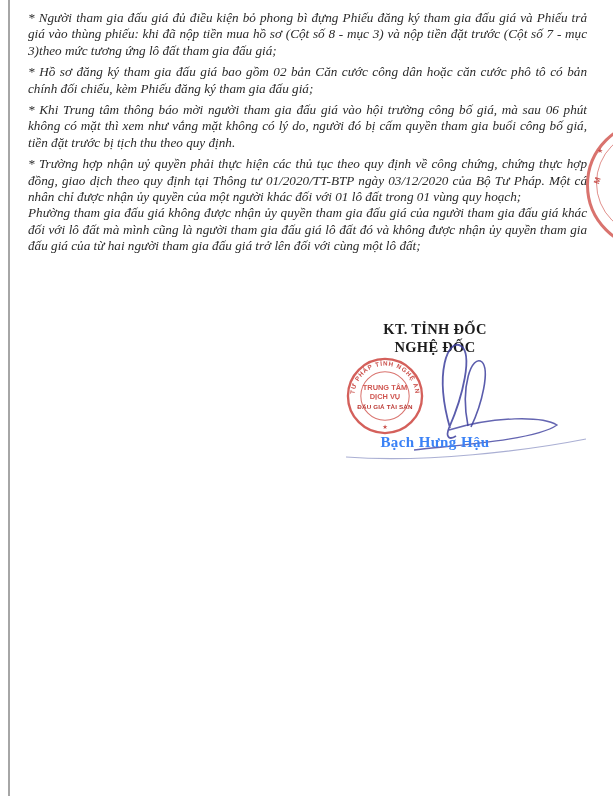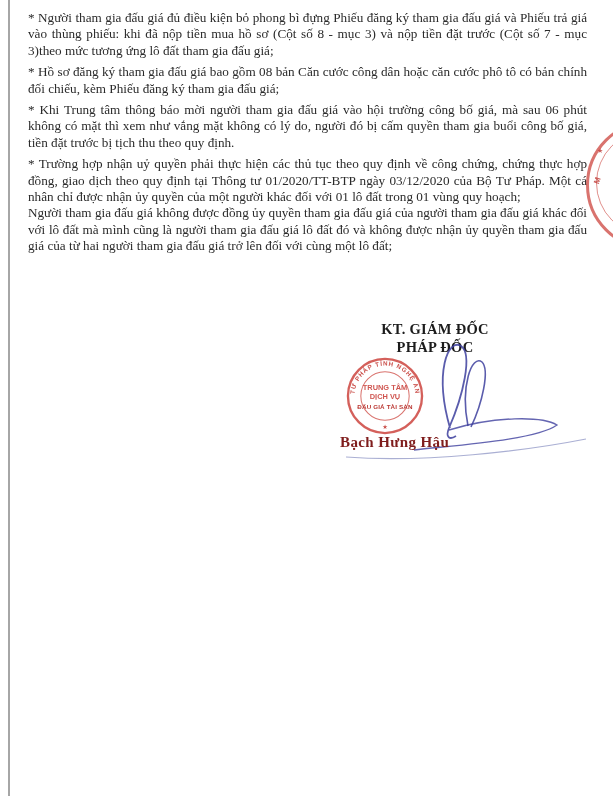--- a/index.html
+++ b/index.html
@@ -6,34 +6,34 @@
   .page {
     position:relative; width:613px; height:796px; background:#ffffff;
     overflow:hidden; font-family:"Liberation Serif","DejaVu Serif",serif;
   }
   .left-rule {
     position:absolute; left:8px; top:0; width:2px; height:796px;
     background:#a6a6a6;
   }
   .doc-body {
     position:absolute; left:28px; top:10px; width:559px;
-    font-size:13.2px; line-height:16.4px;
+    font-style:italic; font-size:13.2px; line-height:16.4px;
     color:#2a2a2a; text-align:justify;
   }
   .doc-body p.para { margin:5px 0 0 0; }
   .doc-body p.para:first-of-type { margin-top:0; }
   .doc-body p.para.no-gap { margin-top:0; }
   .sig-block {
     position:absolute; left:335px; top:320px; width:200px;
     text-align:center; font-weight:bold; font-size:14.5px; line-height:18px;
     color:#1c1c1c; letter-spacing:0.3px;
   }
   .sig-name {
     position:absolute; left:340px; top:434px; width:190px;
-    text-align:left; font-weight:bold; font-size:15px; color:#7f1d1d;
+    text-align:center; font-weight:bold; font-size:15px; color:#3b82f6;
     letter-spacing:0.4px;
   }
   .stamp-svg { position:absolute; left:346px; top:357px; width:78px; height:78px; }
   .stamp-arc { font:bold 8px "Liberation Sans","DejaVu Sans",sans-serif; letter-spacing:1.1px; }
   .stamp-center-1, .stamp-center-2 { font:bold 9.5px "Liberation Sans","DejaVu Sans",sans-serif; }
   .stamp-center-3 { font:bold 8px "Liberation Sans","DejaVu Sans",sans-serif; letter-spacing:0.2px; }
   .stamp-star { font:8px "DejaVu Sans",sans-serif; }
   .sig-ink-svg { position:absolute; left:330px; top:330px; width:270px; height:140px; }
   .edge-ring-outer {
     position:absolute; left:586px; top:120px; width:124px; height:124px;
@@ -55,33 +55,33 @@
 
 <div class="page">
 
   <div class="left-rule"></div>
 
   <div class="doc-body">
 
       <p class="para">* Người tham gia đấu giá đủ điều kiện bỏ phong bì đựng Phiếu đăng ký tham gia đấu giá và Phiếu trả giá vào thùng phiếu: khi đã nộp tiền mua hồ sơ (Cột số 8 - mục 3) và nộp tiền đặt trước (Cột số 7 - mục 3)theo mức tương ứng lô đất tham gia đấu giá;</p>
 
 
-      <p class="para">* Hồ sơ đăng ký tham gia đấu giá bao gồm 08 bản Căn cước công dân hoặc căn cước phô tô có bản chính đối chiếu, kèm Phiếu đăng ký tham gia đấu giá;</p>
+      <p class="para">* Hồ sơ đăng ký tham gia đấu giá bao gồm 02 bản Căn cước công dân hoặc căn cước phô tô có bản chính đối chiếu, kèm Phiếu đăng ký tham gia đấu giá;</p>
 
       <p class="para">* Khi Trung tâm thông báo mời người tham gia đấu giá vào hội trường công bố giá, mà sau 06 phút không có mặt thì xem như vắng mặt không có lý do, người đó bị cấm quyền tham gia buổi công bố giá, tiền đặt trước bị tịch thu theo quy định.</p>
 
       <p class="para">* Trường hợp nhận uỷ quyền phải thực hiện các thủ tục theo quy định về công chứng, chứng thực hợp đồng, giao dịch theo quy định tại Thông tư 01/2020/TT-BTP ngày 03/12/2020 của Bộ Tư Pháp. Một cá nhân chỉ được nhận ủy quyền của một người khác đối với 01 lô đất trong 01 vùng quy hoạch;</p>
 
-      <p class="para no-gap">Người tham gia đấu giá không được đồng ủy quyền tham gia đấu giá của người tham gia đấu giá khác đối với lô đất mà mình cũng là người tham gia đấu giá lô đất đó và không được nhận ủy quyền tham gia đấu giá của từ hai người tham gia đấu giá trở lên đối với cùng một lô đất;</p>
+      <p class="para no-gap">Phường tham gia đấu giá không được nhận ủy quyền tham gia đấu giá của người tham gia đấu giá khác đối với lô đất mà mình cũng là người tham gia đấu giá lô đất đó và không được nhận ủy quyền tham gia đấu giá của từ hai người tham gia đấu giá trở lên đối với cùng một lô đất;</p>
 
     </div>
 
   <div class="sig-block">
-    <div>KT. GIÁM ĐỐC</div>
-    <div>PHÁP ĐỐC</div>
+    <div>KT. TỈNH ĐỐC</div>
+    <div>NGHỆ ĐỐC</div>
   </div>
 
   <svg class="stamp-svg" viewBox="0 0 100 100">
     <circle cx="50" cy="50" r="47.5" fill="none" stroke="rgba(204,68,62,0.85)" stroke-width="3"></circle>
     <circle cx="50" cy="50" r="31" fill="none" stroke="rgba(204,68,62,0.75)" stroke-width="1.3"></circle>
     <defs>
       <path id="ringArc" d="M 13.35 63.34 A 39 39 0 1 1 86.65 63.34" fill="none"></path>
     </defs>
     <text class="stamp-arc" fill="rgba(196,60,54,0.9)">
       <textPath href="#ringArc" startOffset="50%" text-anchor="middle">TƯ PHÁP TỈNH NGHỆ AN</textPath>

